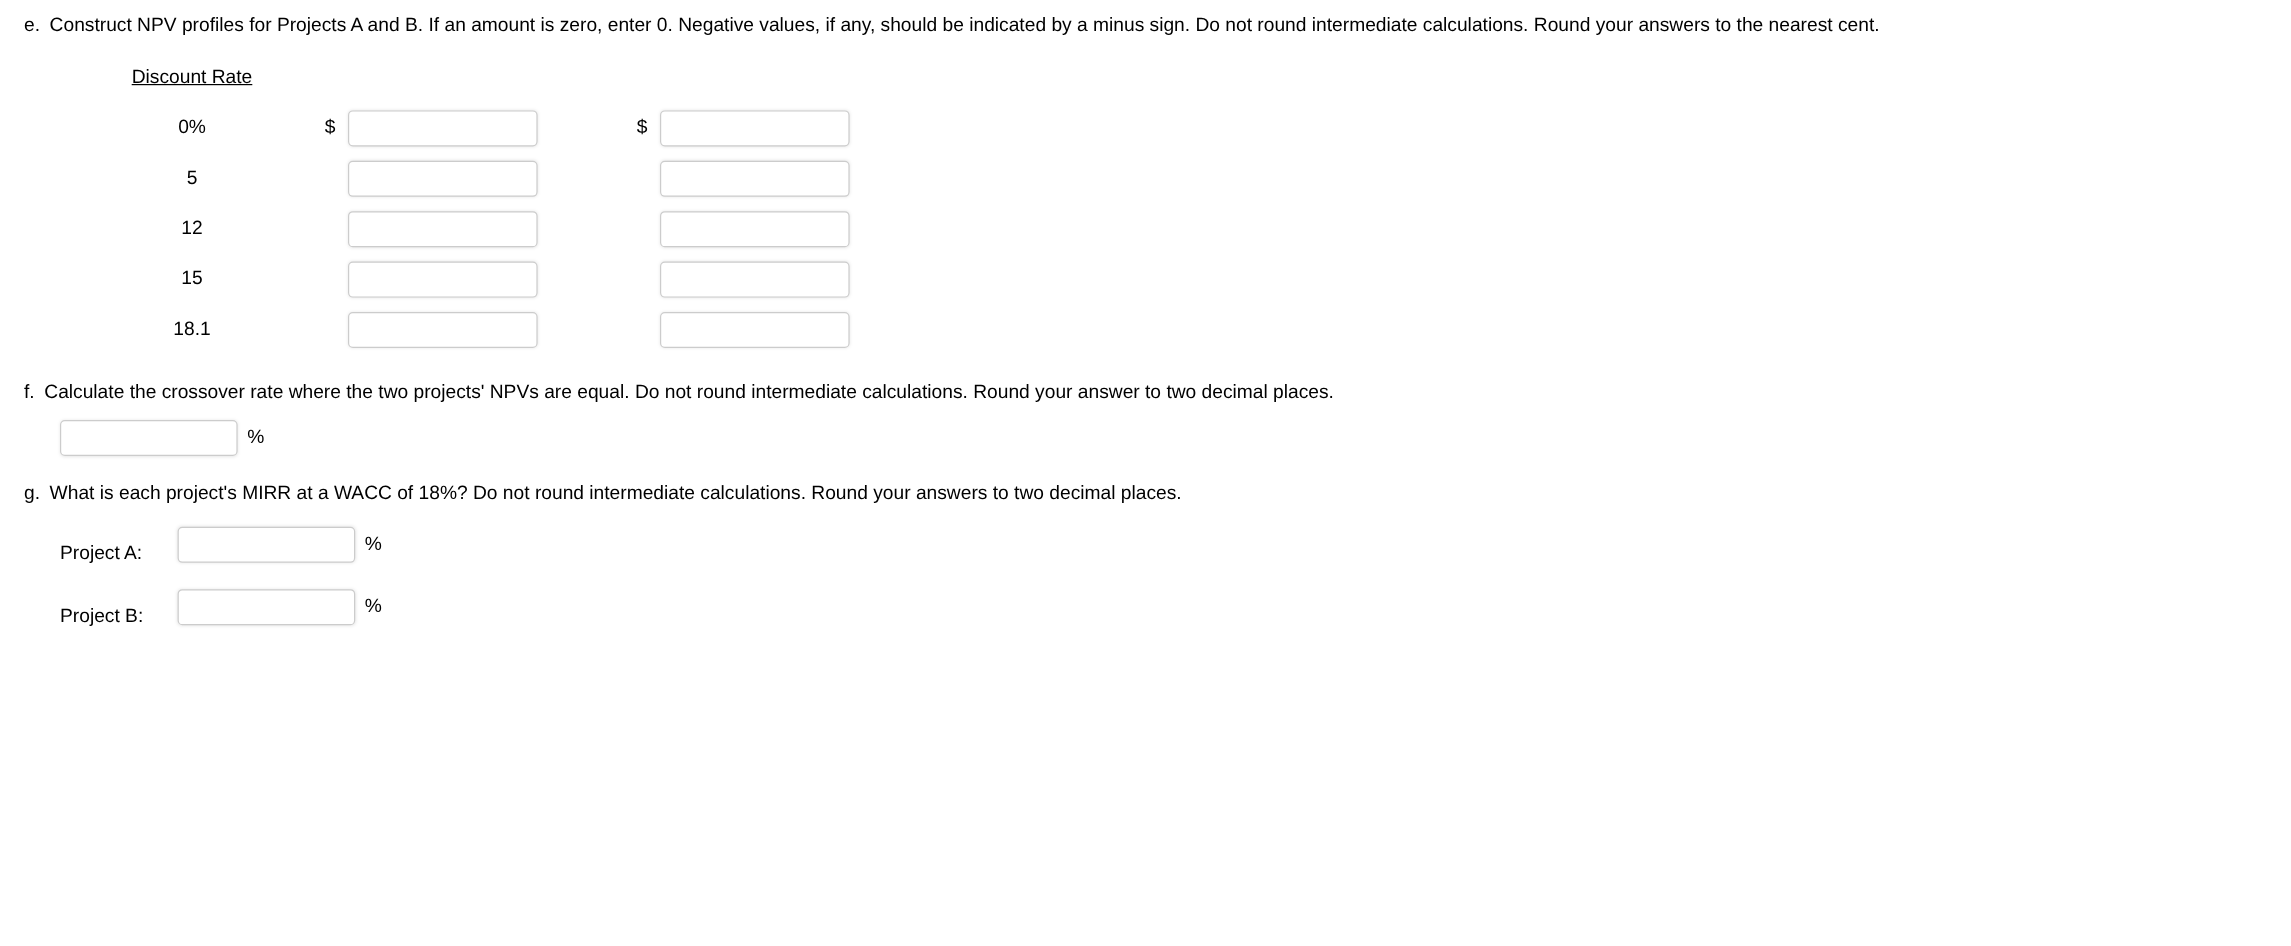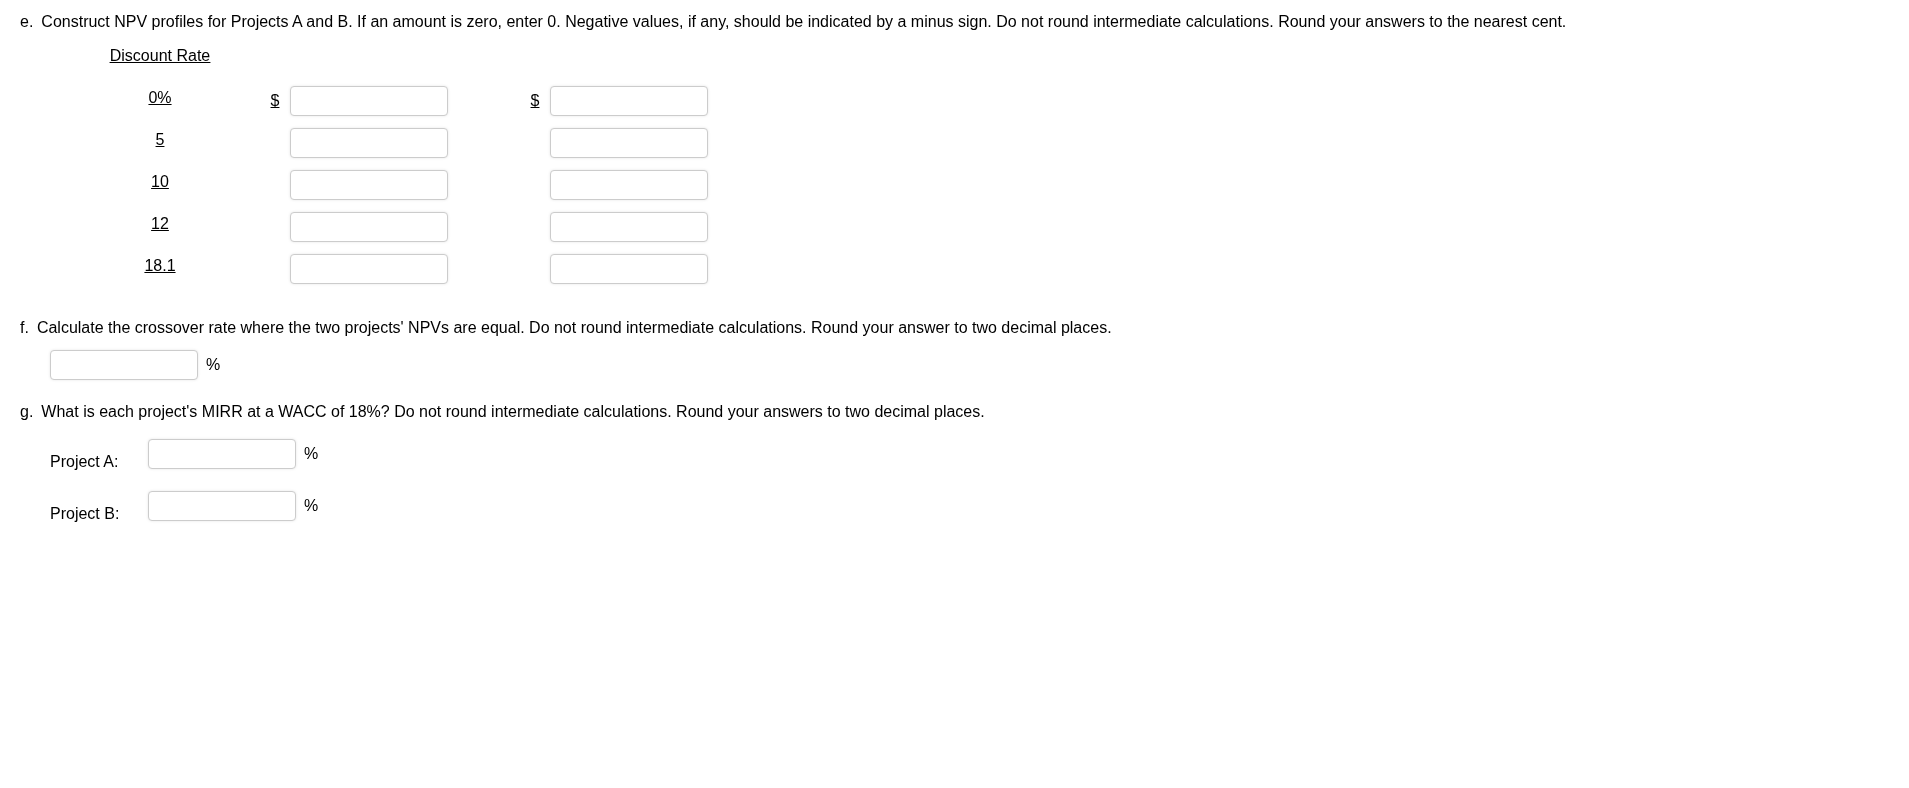--- a/index.html
+++ b/index.html
@@ -24,23 +24,22 @@
     }
     .question-body {
       flex: 1;
     }
     .npv-table {
       margin-left: 40px;
       margin-top: 5px;
     }
     .table-row {
       display: flex;
-      align-items: flex-start;
+      align-items: center;
       min-height: 42px;
-      text-decoration: underline;
     }
     .header-row {
       font-weight: normal;
     }
     .header-row .col-cell {
       text-decoration: underline;
     }
     .col-rate {
       width: 200px;
       text-align: center;
@@ -131,44 +130,44 @@
       <div class="col-a">
         <span class="dollar-spacer"></span>
         <input class="text-input" type="text" style="">
       </div>
       <div class="col-b">
         <span class="dollar-spacer"></span>
         <input class="text-input" type="text" style="">
       </div>
     </div>
 
-    <div class="table-row">
-      <div class="col-rate">10</div>
-      <div class="col-a">
-        <span class="dollar-spacer"></span>
-        <input class="text-input" type="text" style="">
-      </div>
-      <div class="col-b">
-        <span class="dollar-spacer"></span>
-        <input class="text-input" type="text" style="">
-      </div>
-    </div>
 
     <div class="table-row">
       <div class="col-rate">12</div>
       <div class="col-a">
         <span class="dollar-spacer"></span>
         <input class="text-input" type="text" style="">
       </div>
       <div class="col-b">
         <span class="dollar-spacer"></span>
         <input class="text-input" type="text" style="">
       </div>
     </div>
 
+    <div class="table-row">
+      <div class="col-rate">15</div>
+      <div class="col-a">
+        <span class="dollar-spacer"></span>
+        <input class="text-input" type="text" style="">
+      </div>
+      <div class="col-b">
+        <span class="dollar-spacer"></span>
+        <input class="text-input" type="text" style="">
+      </div>
+    </div>
 
     <div class="table-row">
       <div class="col-rate">18.1</div>
       <div class="col-a">
         <span class="dollar-spacer"></span>
         <input class="text-input" type="text" style="">
       </div>
       <div class="col-b">
         <span class="dollar-spacer"></span>
         <input class="text-input" type="text" style="">

